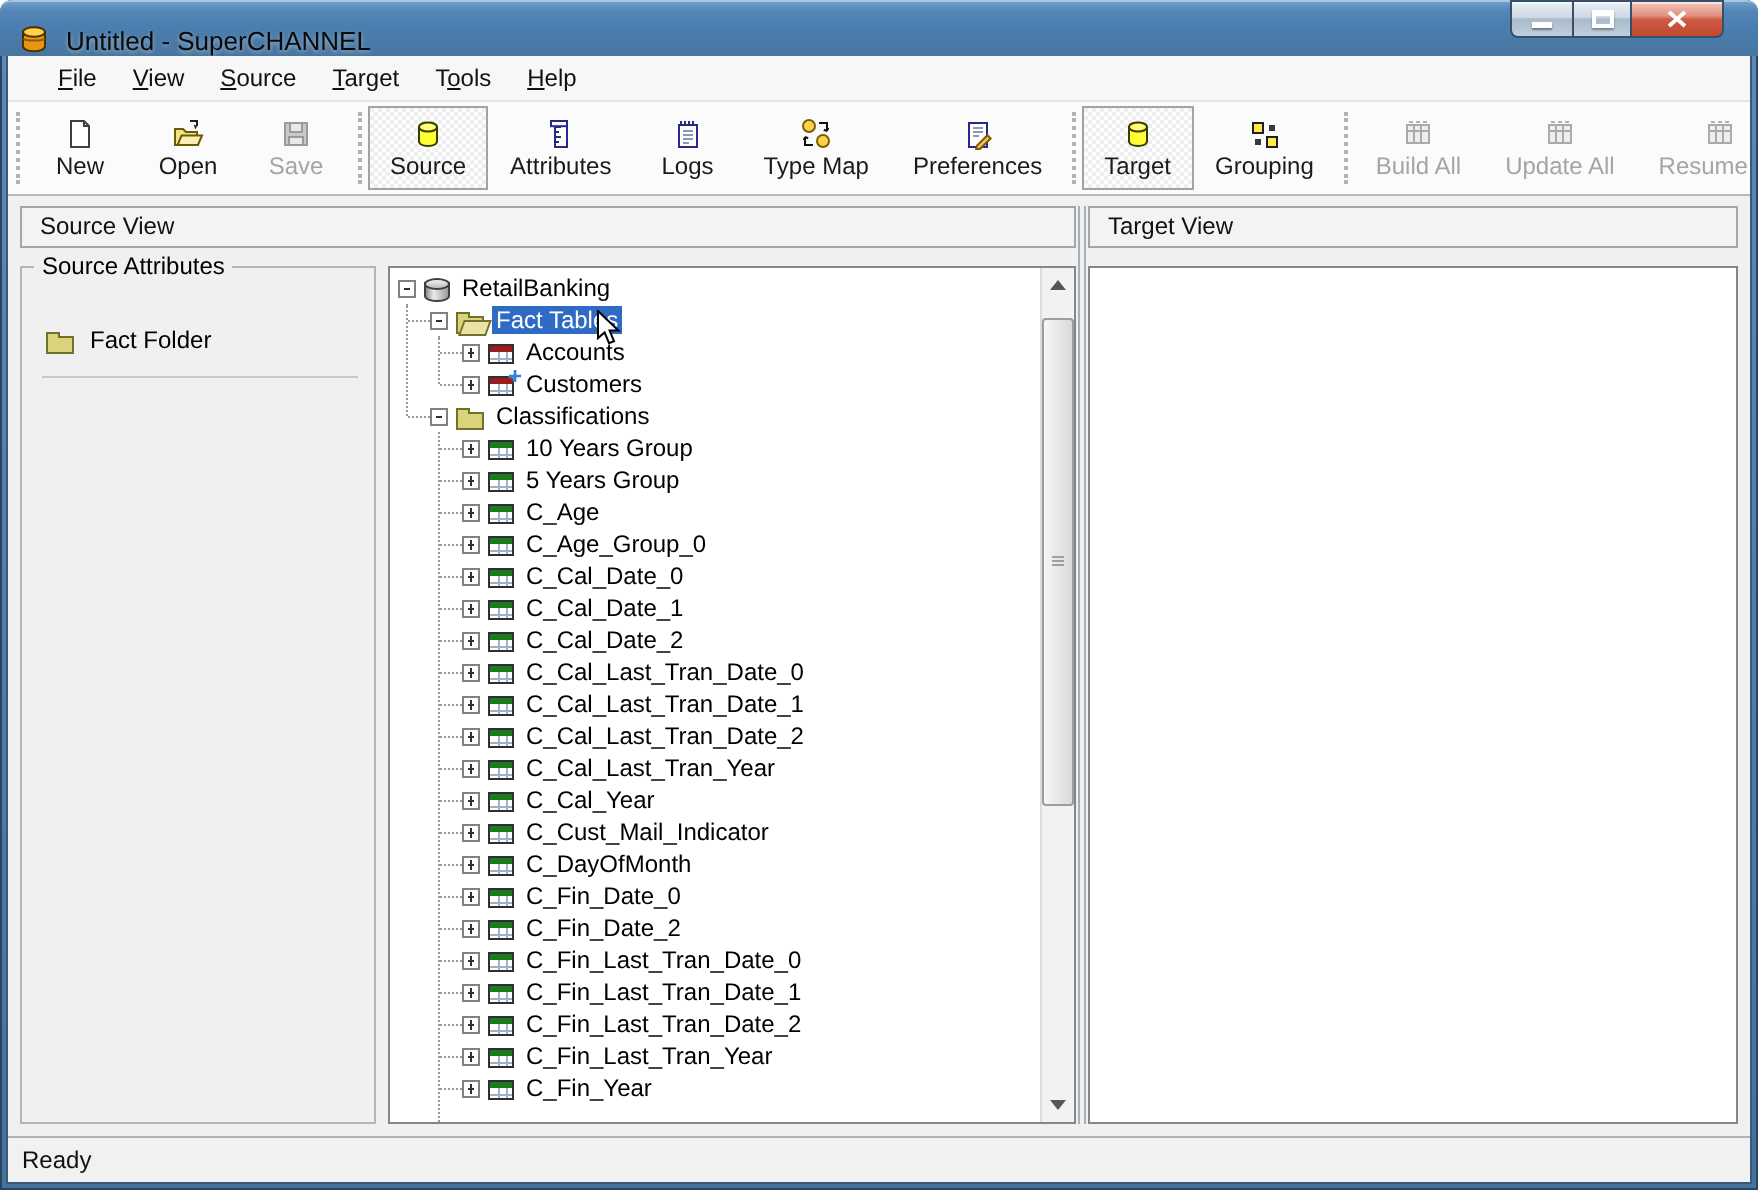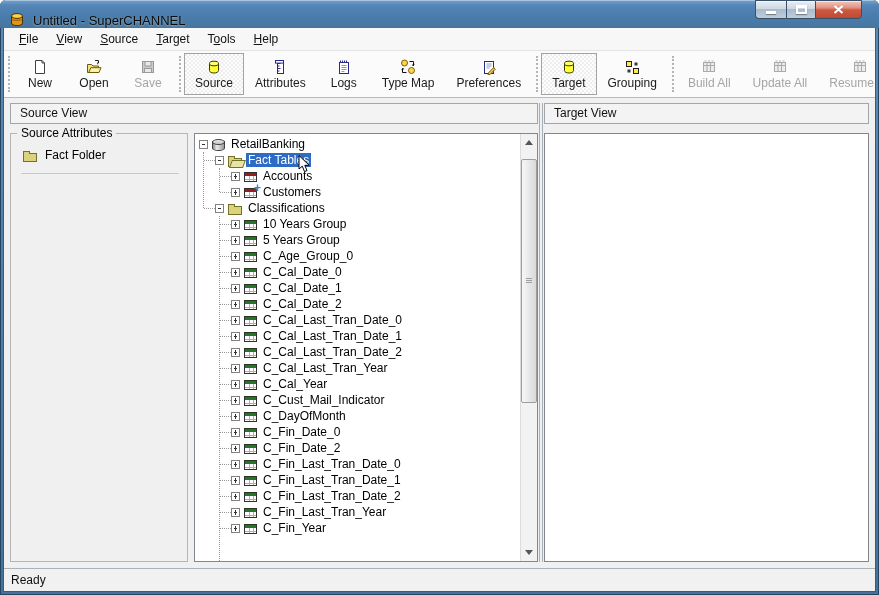--- a/index.html
+++ b/index.html
@@ -32,21 +32,21 @@
       background:linear-gradient(#e7edf4 0%,#cfd9e3 45%,#a9bacb 50%,#c0cedd 100%);}
   .wb-close{width:47px;border-radius:0 0 4px 0;
       background:linear-gradient(#f3c8bb 0%,#e09181 40%,#cd5a43 52%,#c1492f 100%);}
   .g-min{width:10px;height:3px;background:#fff;box-shadow:0 1px 1px rgba(0,0,0,.4);margin-top:5px;}
   .g-max{width:11px;height:9px;border:2px solid #fff;border-top-width:3px;box-shadow:0 1px 1px rgba(0,0,0,.35);}
   
   .client{width:100%;height:100%;background:#f0f0f0;display:flex;flex-direction:column;
           overflow:hidden;outline:1px solid #3a5a78;}
   
   .menubar{height:23px;flex:none;background:#f7f7f7;border-bottom:1px solid #e3e3e3;
-           display:flex;align-items:center;padding-left:6px;font-size:12px;color:#111;}
+           display:flex;align-items:center;padding-left:16px;font-size:12px;color:#111;}
   .menu-item{padding:4px 9px;cursor:default;}
   .mn{text-decoration:underline;}
   
   .toolbar{height:47px;flex:none;background:#fbfbfb;border-bottom:1px solid #b9b9b9;
            display:flex;align-items:center;overflow:hidden;white-space:nowrap;}
   .tgroup{display:flex;align-items:center;height:44px;flex:none;}
   .grip{height:36px;border-left:2px dotted #b3b3b3;margin:0 3px 0 4px;flex:none;}
   .tbtn{display:flex;flex-direction:column;align-items:center;justify-content:center;
         min-width:54px;height:42px;padding:2px 10px;font-size:12px;color:#1a1a1a;
         border:1px solid transparent;flex:none;}
@@ -62,21 +62,21 @@
   .target-pane{flex:1;}
   .pane-header{height:21px;line-height:19px;flex:none;background:#f3f3f3;
                border:1px solid #9fa6ad;padding-left:9px;font-size:12px;color:#111;}
   .source-body{flex:1;display:flex;margin-top:5px;min-height:0;}
   .splitter{width:4px;flex:none;border-left:1px solid #a8aeb5;border-right:1px solid #a8aeb5;
             background:#f0f0f0;margin:0 1px;}
   
   .groupbox{width:178px;flex:none;border:1px solid #b5b5b5;position:relative;
             margin:4px 6px 0 0;}
   .groupbox-label{position:absolute;top:-8px;left:6px;background:#f0f0f0;padding:0 4px;font-size:12px;}
-  .gb-item{display:flex;align-items:center;gap:8px;margin:14px 10px 0 12px;font-size:12px;}
+  .gb-item{display:flex;align-items:center;gap:8px;margin:29px 10px 0 12px;font-size:12px;}
   .gb-sep{border-top:1px solid #c9c9c9;margin:11px 8px 0 10px;}
   
   .tree-box{flex:1;background:#fff;border:1px solid #82878f;margin-top:4px;
             display:flex;min-height:0;min-width:0;}
   .tree-content{flex:1;position:relative;overflow:hidden;padding-top:2px;min-width:0;}
   .trow{height:16px;display:flex;align-items:center;position:relative;font-size:12px;
         white-space:nowrap;color:#000;}
   .trow[data-level="0"]{padding-left:4px;}
   .trow[data-level="1"]{padding-left:20px;}
   .trow[data-level="2"]{padding-left:36px;}
@@ -392,20 +392,25 @@
                   <span class="ticon"></span>
                   <span class="tlabel">10 Years Group</span>
                 </div>
 
                 <div class="trow" data-level="2" data-exp="plus" data-icon="table-green" data-selected="false">
                   <span class="exp"></span>
                   <span class="ticon"></span>
                   <span class="tlabel">5 Years Group</span>
                 </div>
 
+                <div class="trow" data-level="2" data-exp="plus" data-icon="table-green" data-selected="false">
+                  <span class="exp"></span>
+                  <span class="ticon"></span>
+                  <span class="tlabel">C_Age</span>
+                </div>
 
                 <div class="trow" data-level="2" data-exp="plus" data-icon="table-green" data-selected="false">
                   <span class="exp"></span>
                   <span class="ticon"></span>
                   <span class="tlabel">C_Age_Group_0</span>
                 </div>
 
                 <div class="trow" data-level="2" data-exp="plus" data-icon="table-green" data-selected="false">
                   <span class="exp"></span>
                   <span class="ticon"></span>

